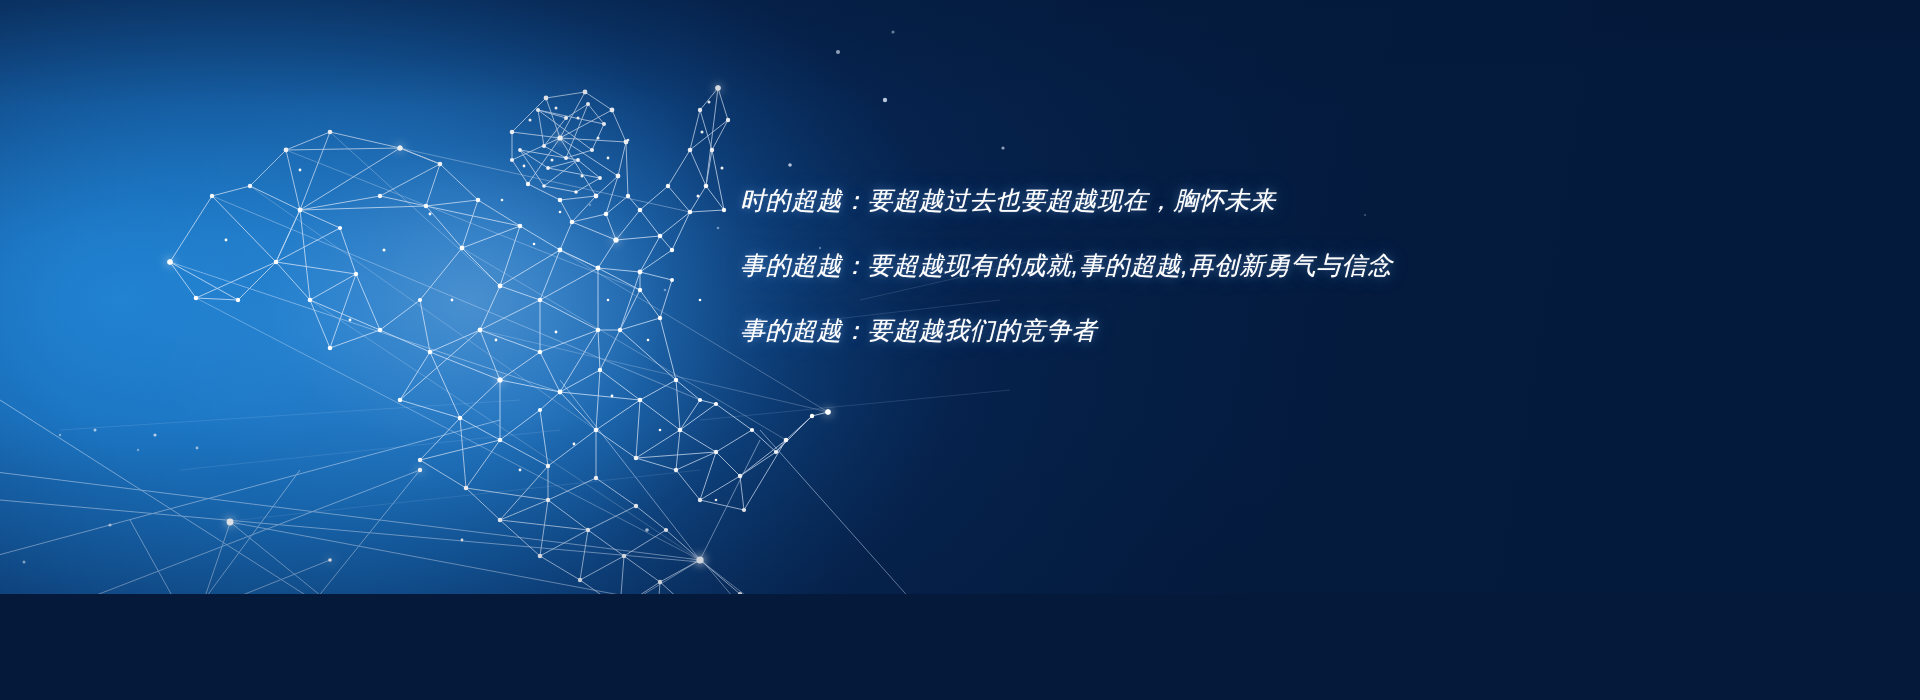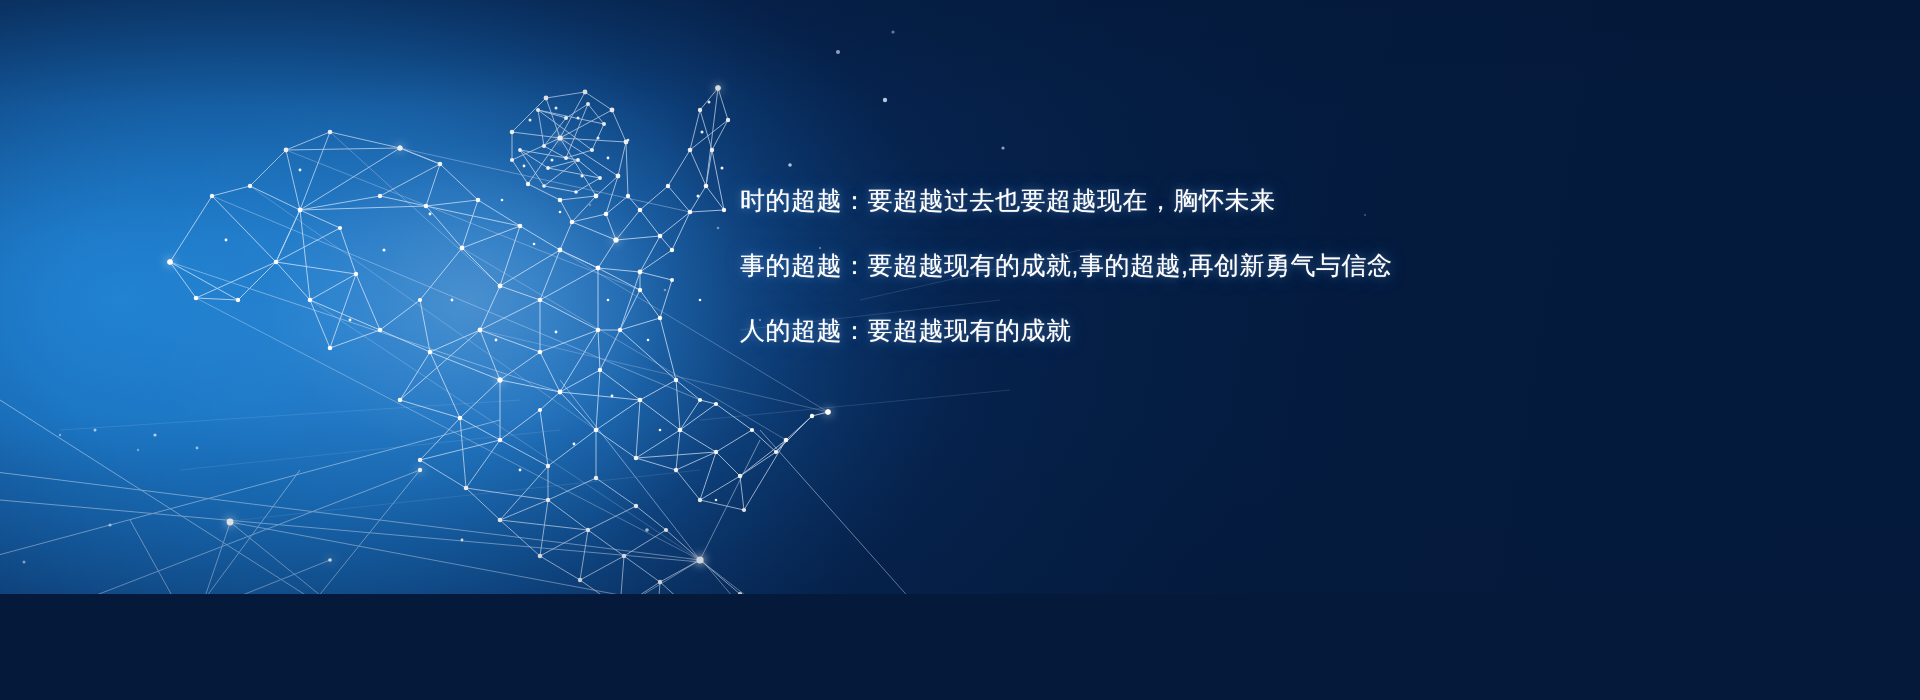--- a/index.html
+++ b/index.html
@@ -9,20 +9,21 @@
     background: #05193a;
   }
   * { box-sizing: border-box; }
 
   #banner {
     position: relative;
     width: 1920px;
     height: 594px;
     overflow: hidden;
     font-family: "Liberation Sans", "DejaVu Sans", sans-serif;
+    font-style: italic;
   }
 
   
   .bg-base {
     position: absolute;
     inset: 0;
     background: #052049;
   }
   
   .bg-glow-left {
@@ -513,16 +514,16 @@
       <circle cx="700" cy="560" r="2.8"></circle>
       <circle cx="616" cy="240" r="2.6"></circle>
     </g>
   </svg>
 
   <div class="bg-top-dark"></div>
 
   <div class="text-block">
     <div class="tagline">时的超越：要超越过去也要超越现在，胸怀未来</div>
     <div class="tagline">事的超越：要超越现有的成就,事的超越,再创新勇气与信念</div>
-    <div class="tagline">人的超越：要超越现有的成就</div>
+    <div class="tagline">事的超越：要超越我们的竞争者</div>
   </div>
 
 </div>
 
 </body></html>

